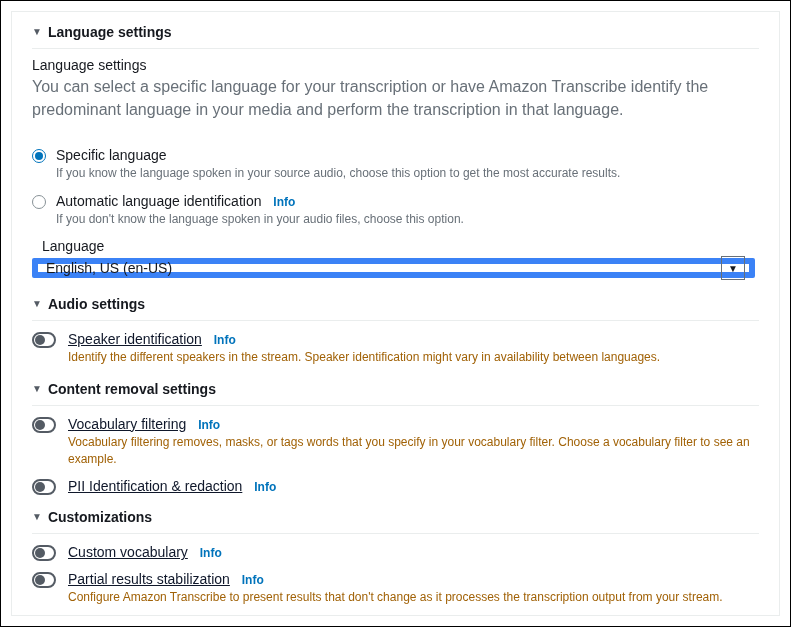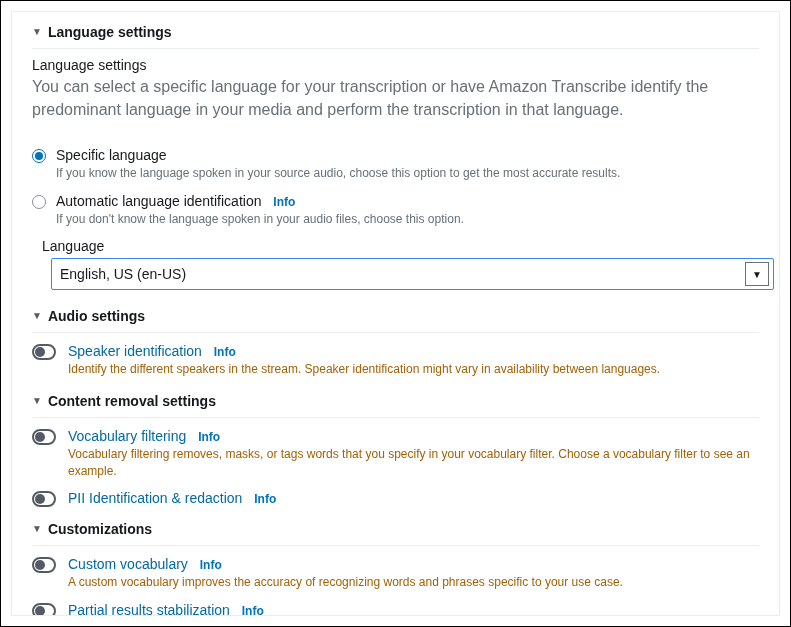--- a/index.html
+++ b/index.html
@@ -111,30 +111,29 @@
     cursor: pointer;
   }
   .field-label {
     font-size: 14px;
     color: #16191f;
     margin: 8px 0 4px 10px;
   }
   .select {
     width: 740px;
     max-width: calc(100% - 4px);
-    height: 32px;
-    border: 1px solid #3b82f6;
+    height: 20px;
+    border: 6px solid #3b82f6;
     border-radius: 2px;
     display: flex;
     align-items: center;
     justify-content: space-between;
     padding: 0 8px 0 8px;
     cursor: pointer;
     background: #fff;
-    margin-left: 19px;
   }
   .select-caret-box {
     width: 24px;
     height: 24px;
     border: 1px solid #687078;
     display: flex;
     align-items: center;
     justify-content: center;
     margin-right: -4px;
   }
@@ -163,22 +162,23 @@
   .toggle::after {
     content: "";
     position: absolute;
     width: 10px; height: 10px;
     border-radius: 50%;
     background: #545b64;
     top: 1px; left: 1px;
   }
   .toggle-text .title {
     font-size: 14px;
-    color: #0369a1;
+    color: #0f172a;
     display: inline;
+    text-decoration: underline;
   }
   .toggle-text .desc {
     color: #a16207;
     font-size: 12px;
     margin-top: 2px;
     line-height: 1.45;
   }
 </style>
 </head>
 <body>
@@ -262,21 +262,20 @@
       <span class="triangle">▼</span>
       <span>Customizations</span>
     </div>
     <hr class="hr">
 
     <div class="toggle-row">
       <div class="toggle"></div>
       <div class="toggle-text">
         <span class="title">Custom vocabulary</span>
         <span class="info-link">Info</span>
-        <div class="desc">A custom vocabulary improves the accuracy of recognizing words and phrases specific to your use case.</div>
       </div>
     </div>
 
     <div class="toggle-row">
       <div class="toggle"></div>
       <div class="toggle-text">
         <span class="title">Partial results stabilization</span>
         <span class="info-link">Info</span>
         <div class="desc">Configure Amazon Transcribe to present results that don't change as it processes the transcription output from your stream.</div>
       </div>

